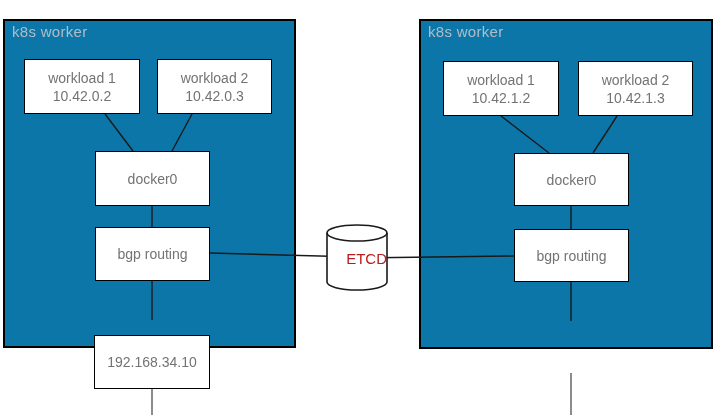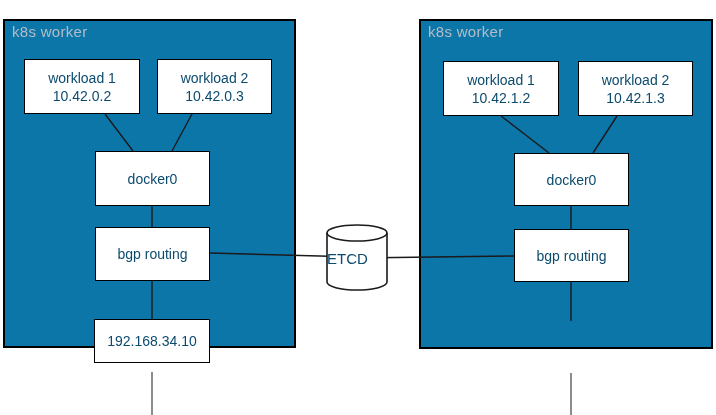--- a/index.html
+++ b/index.html
@@ -42,28 +42,28 @@
     background: #ffffff;
     border: 1.5px solid #000000;
     box-sizing: border-box;
     display: flex;
     flex-direction: column;
     align-items: center;
     justify-content: center;
     text-align: center;
     font-size: 14px;
     line-height: 18px;
-    color: #0c4a6e;
+    color: #737373;
     z-index: 3;
   }
   .etcd-label {
     position: absolute;
     font-size: 15px;
-    color: #0c4a6e;
-    text-align: left;
+    color: #b91c1c;
+    text-align: right;
     z-index: 3;
   }
 </style>
 </head>
 <body>
 
 <div id="canvas">
 
   <div class="worker-box" style="left:3px; top:3px; width:293px; height:329px;"></div>
   <div class="worker-box" style="left:419px; top:3px; width:294px; height:330px;"></div>
@@ -103,21 +103,21 @@
   <div class="node" style="left:157px; top:43px; width:115px; height:55px;">
     <span>workload 2</span>
     <span>10.42.0.3</span>
   </div>
   <div class="node" style="left:95px; top:135px; width:115px; height:55px;">
     <span>docker0</span>
   </div>
   <div class="node" style="left:95px; top:211px; width:115px; height:54px;">
     <span>bgp routing</span>
   </div>
-  <div class="node" style="left:94px; top:303px; width:116px; height:44px;">
+  <div class="node" style="left:94px; top:319px; width:116px; height:54px;">
     <span>192.168.34.10</span>
   </div>
 
   <div class="node" style="left:443px; top:45px; width:116px; height:55px;">
     <span>workload 1</span>
     <span>10.42.1.2</span>
   </div>
   <div class="node" style="left:578px; top:45px; width:115px; height:55px;">
     <span>workload 2</span>
     <span>10.42.1.3</span>

